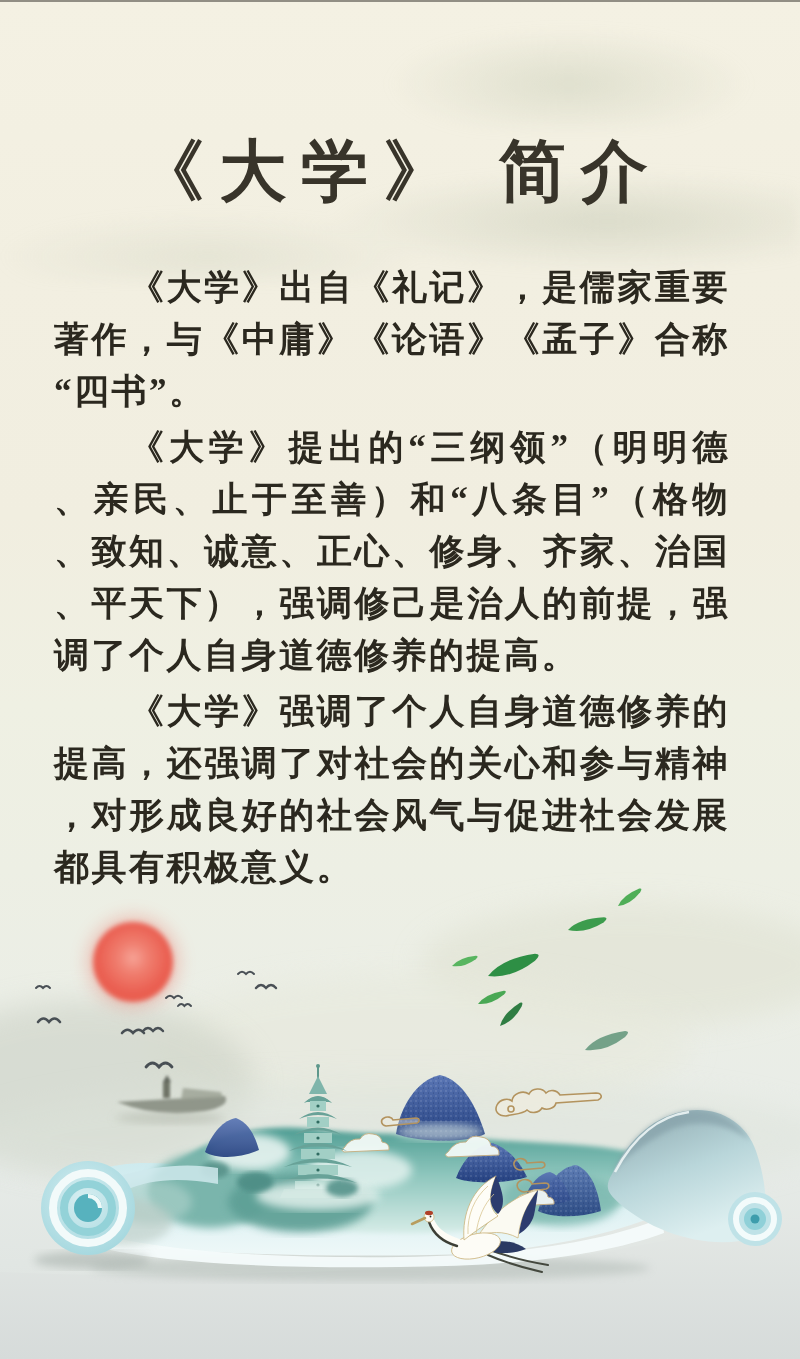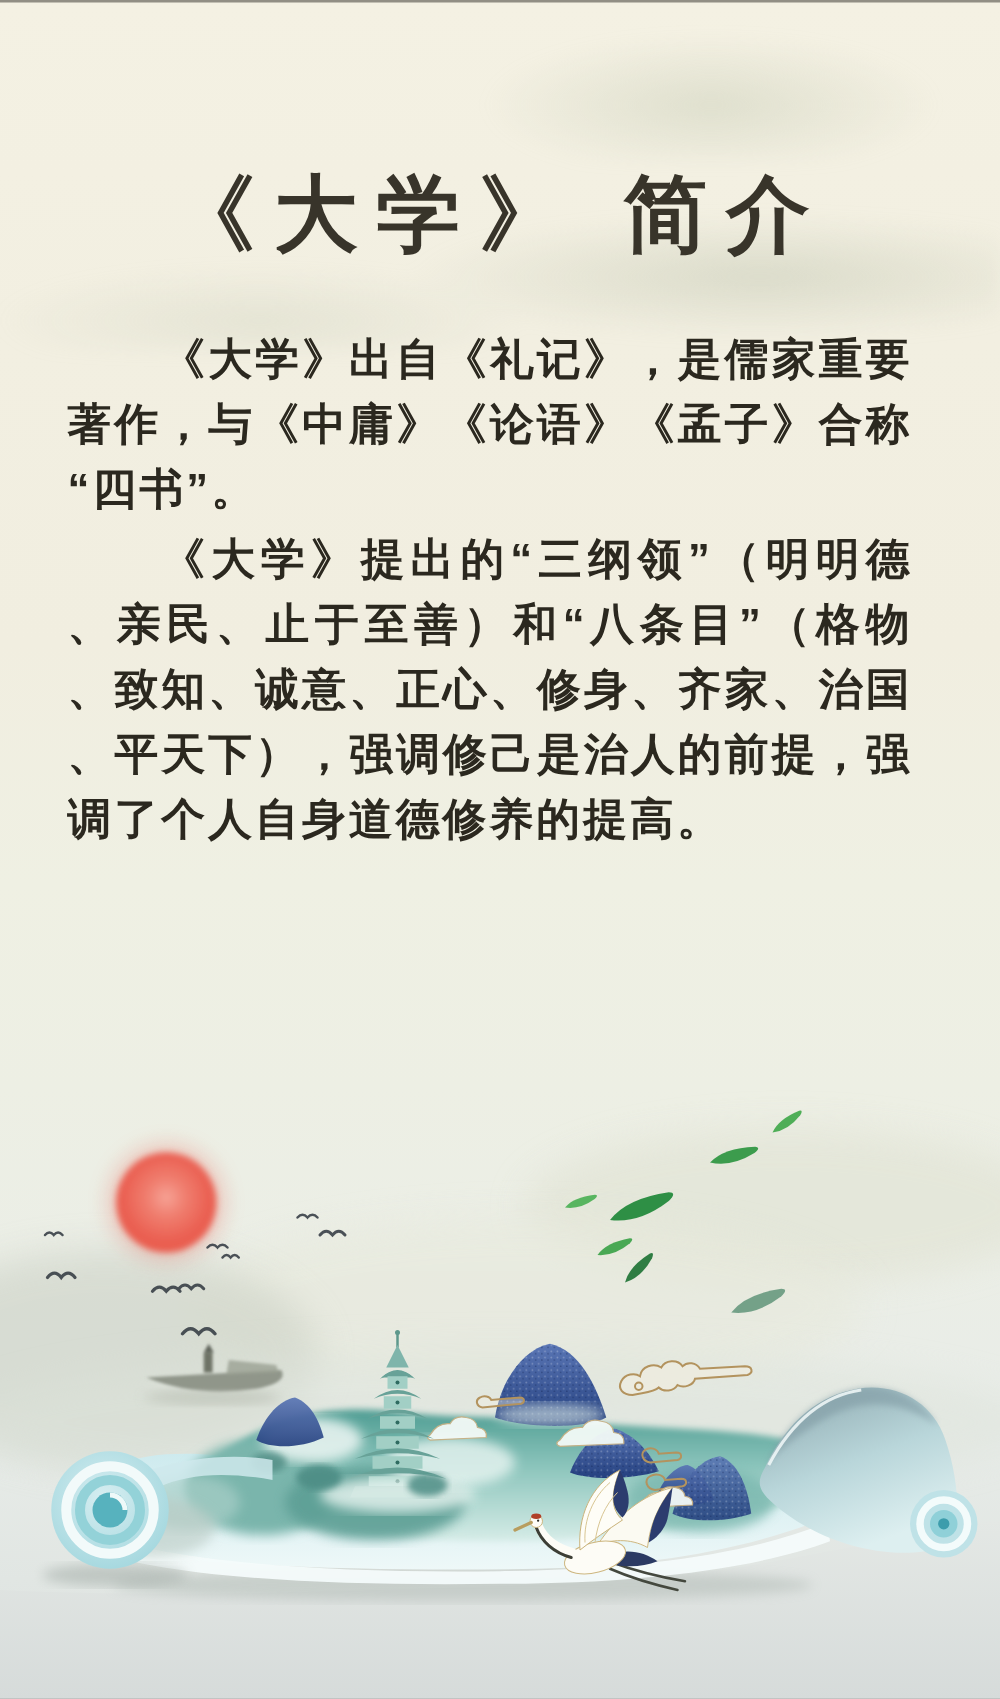--- a/index.html
+++ b/index.html
@@ -20,36 +20,37 @@
   .title{
     position:absolute;left:0;top:126px;width:800px;margin:0;
     text-align:center;font-size:67px;font-weight:900;letter-spacing:15px;
     color:#38342a;white-space:nowrap;
   }
   .body-text{
     position:absolute;left:54px;top:262px;width:692px;
     font-size:35px;font-weight:900;line-height:52px;letter-spacing:2.5px;
     color:#2b281f;text-align:justify;line-break:anywhere;word-break:break-all;
   }
-  .body-text p{margin:0 16px 4px 0;text-indent:75px;}
+  .body-text p{margin:0 16px 4px 0;text-indent:75px;font-family:Liberation Serif, serif;}
   .art{position:absolute;left:0;top:870px;width:800px;height:489px;}
 </style>
 </head>
 <body>
 
 <div class="poster">
   <div class="top-edge"></div>
   <div class="mist mist-tr"></div>
   <div class="mist mist-title"></div>
 
   <h1 class="title">《大学》 简介</h1>
 
   <div class="body-text">
     <p>《大学》出自《礼记》，是儒家重要著作，与《中庸》《论语》《孟子》合称“四书”。</p>
     <p>《大学》提出的“三纲领”（明明德、亲民、止于至善）和“八条目”（格物、致知、诚意、正心、修身、齐家、治国、平天下），强调修己是治人的前提，强调了个人自身道德修养的提高。</p>
+    <p>《大学》强调了个人自身道德修养的提高，还强调了对社会的关心和参与精神，对形成良好的社会风气与促进社会发展都具有积极意义。</p>
   </div>
 
   <svg class="art" viewBox="0 0 800 489">
     <defs>
       <radialGradient id="gSun" cx="50%" cy="45%" r="55%">
         <stop offset="0%" stop-color="#f6a295"></stop>
           <stop offset="35%" stop-color="#f07e6f"></stop>
         <stop offset="78%" stop-color="#ea6052"></stop>
           <stop offset="100%" stop-color="#e95b4d"></stop>
       </radialGradient>

